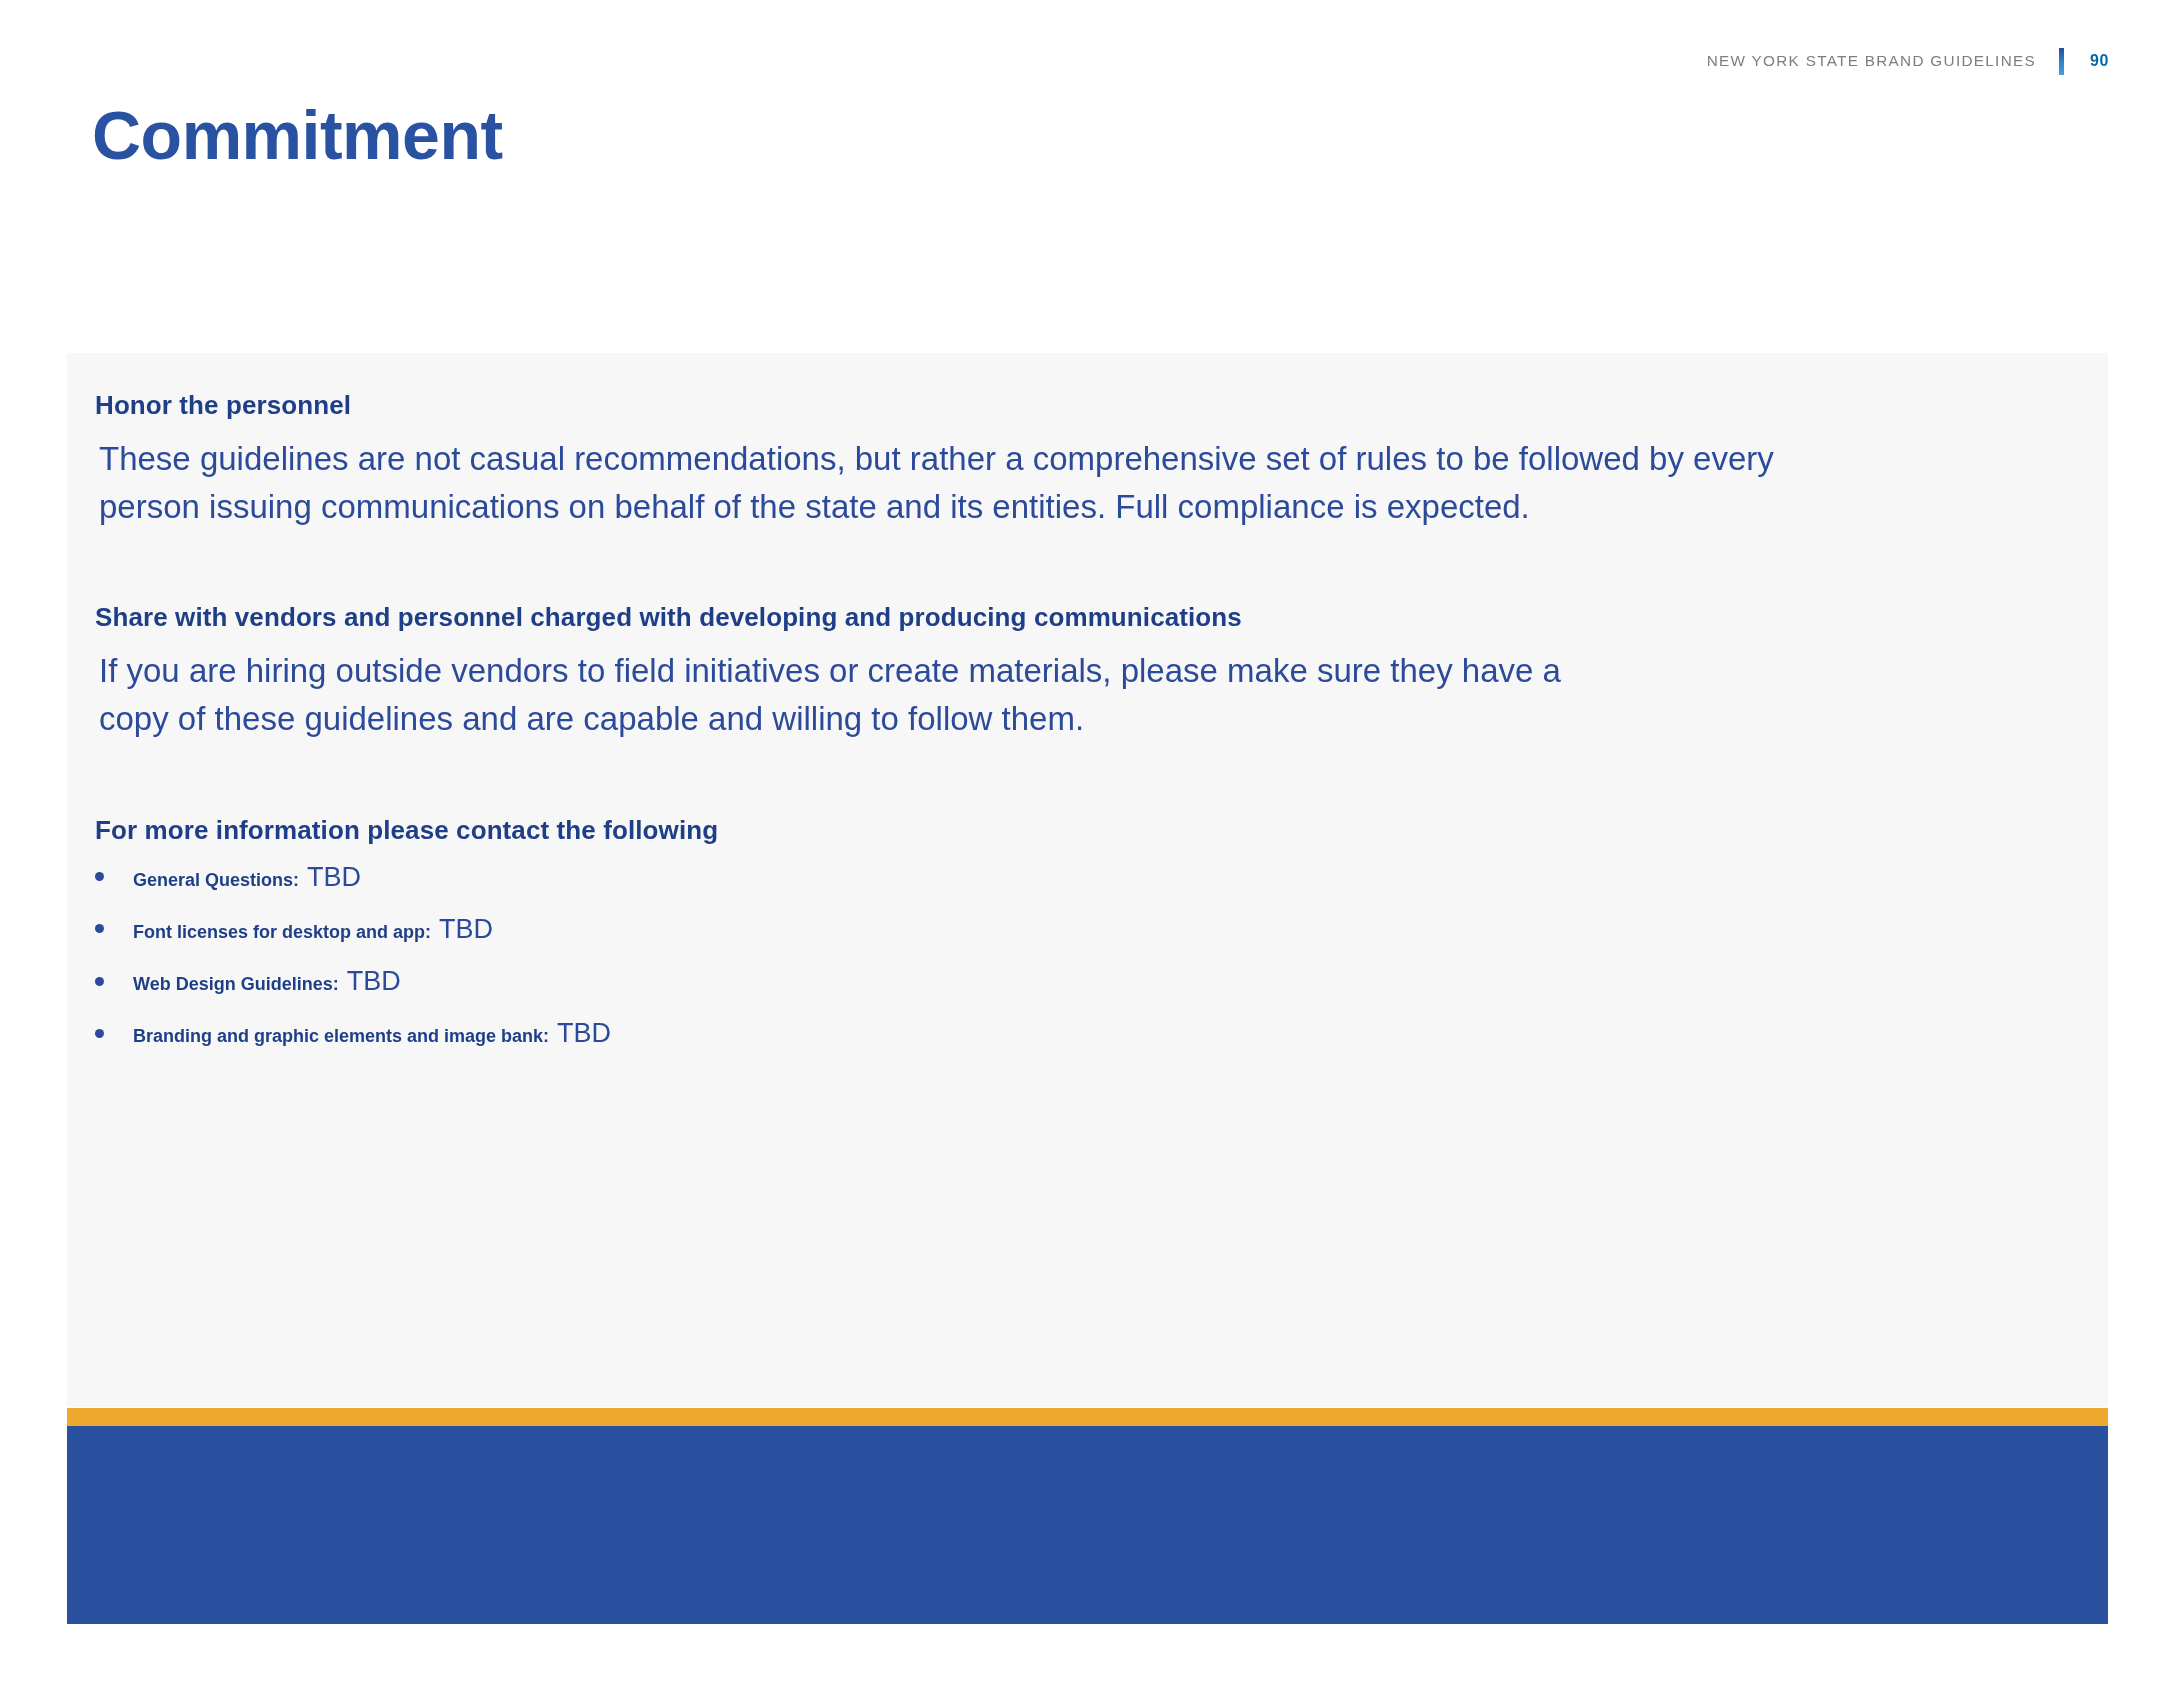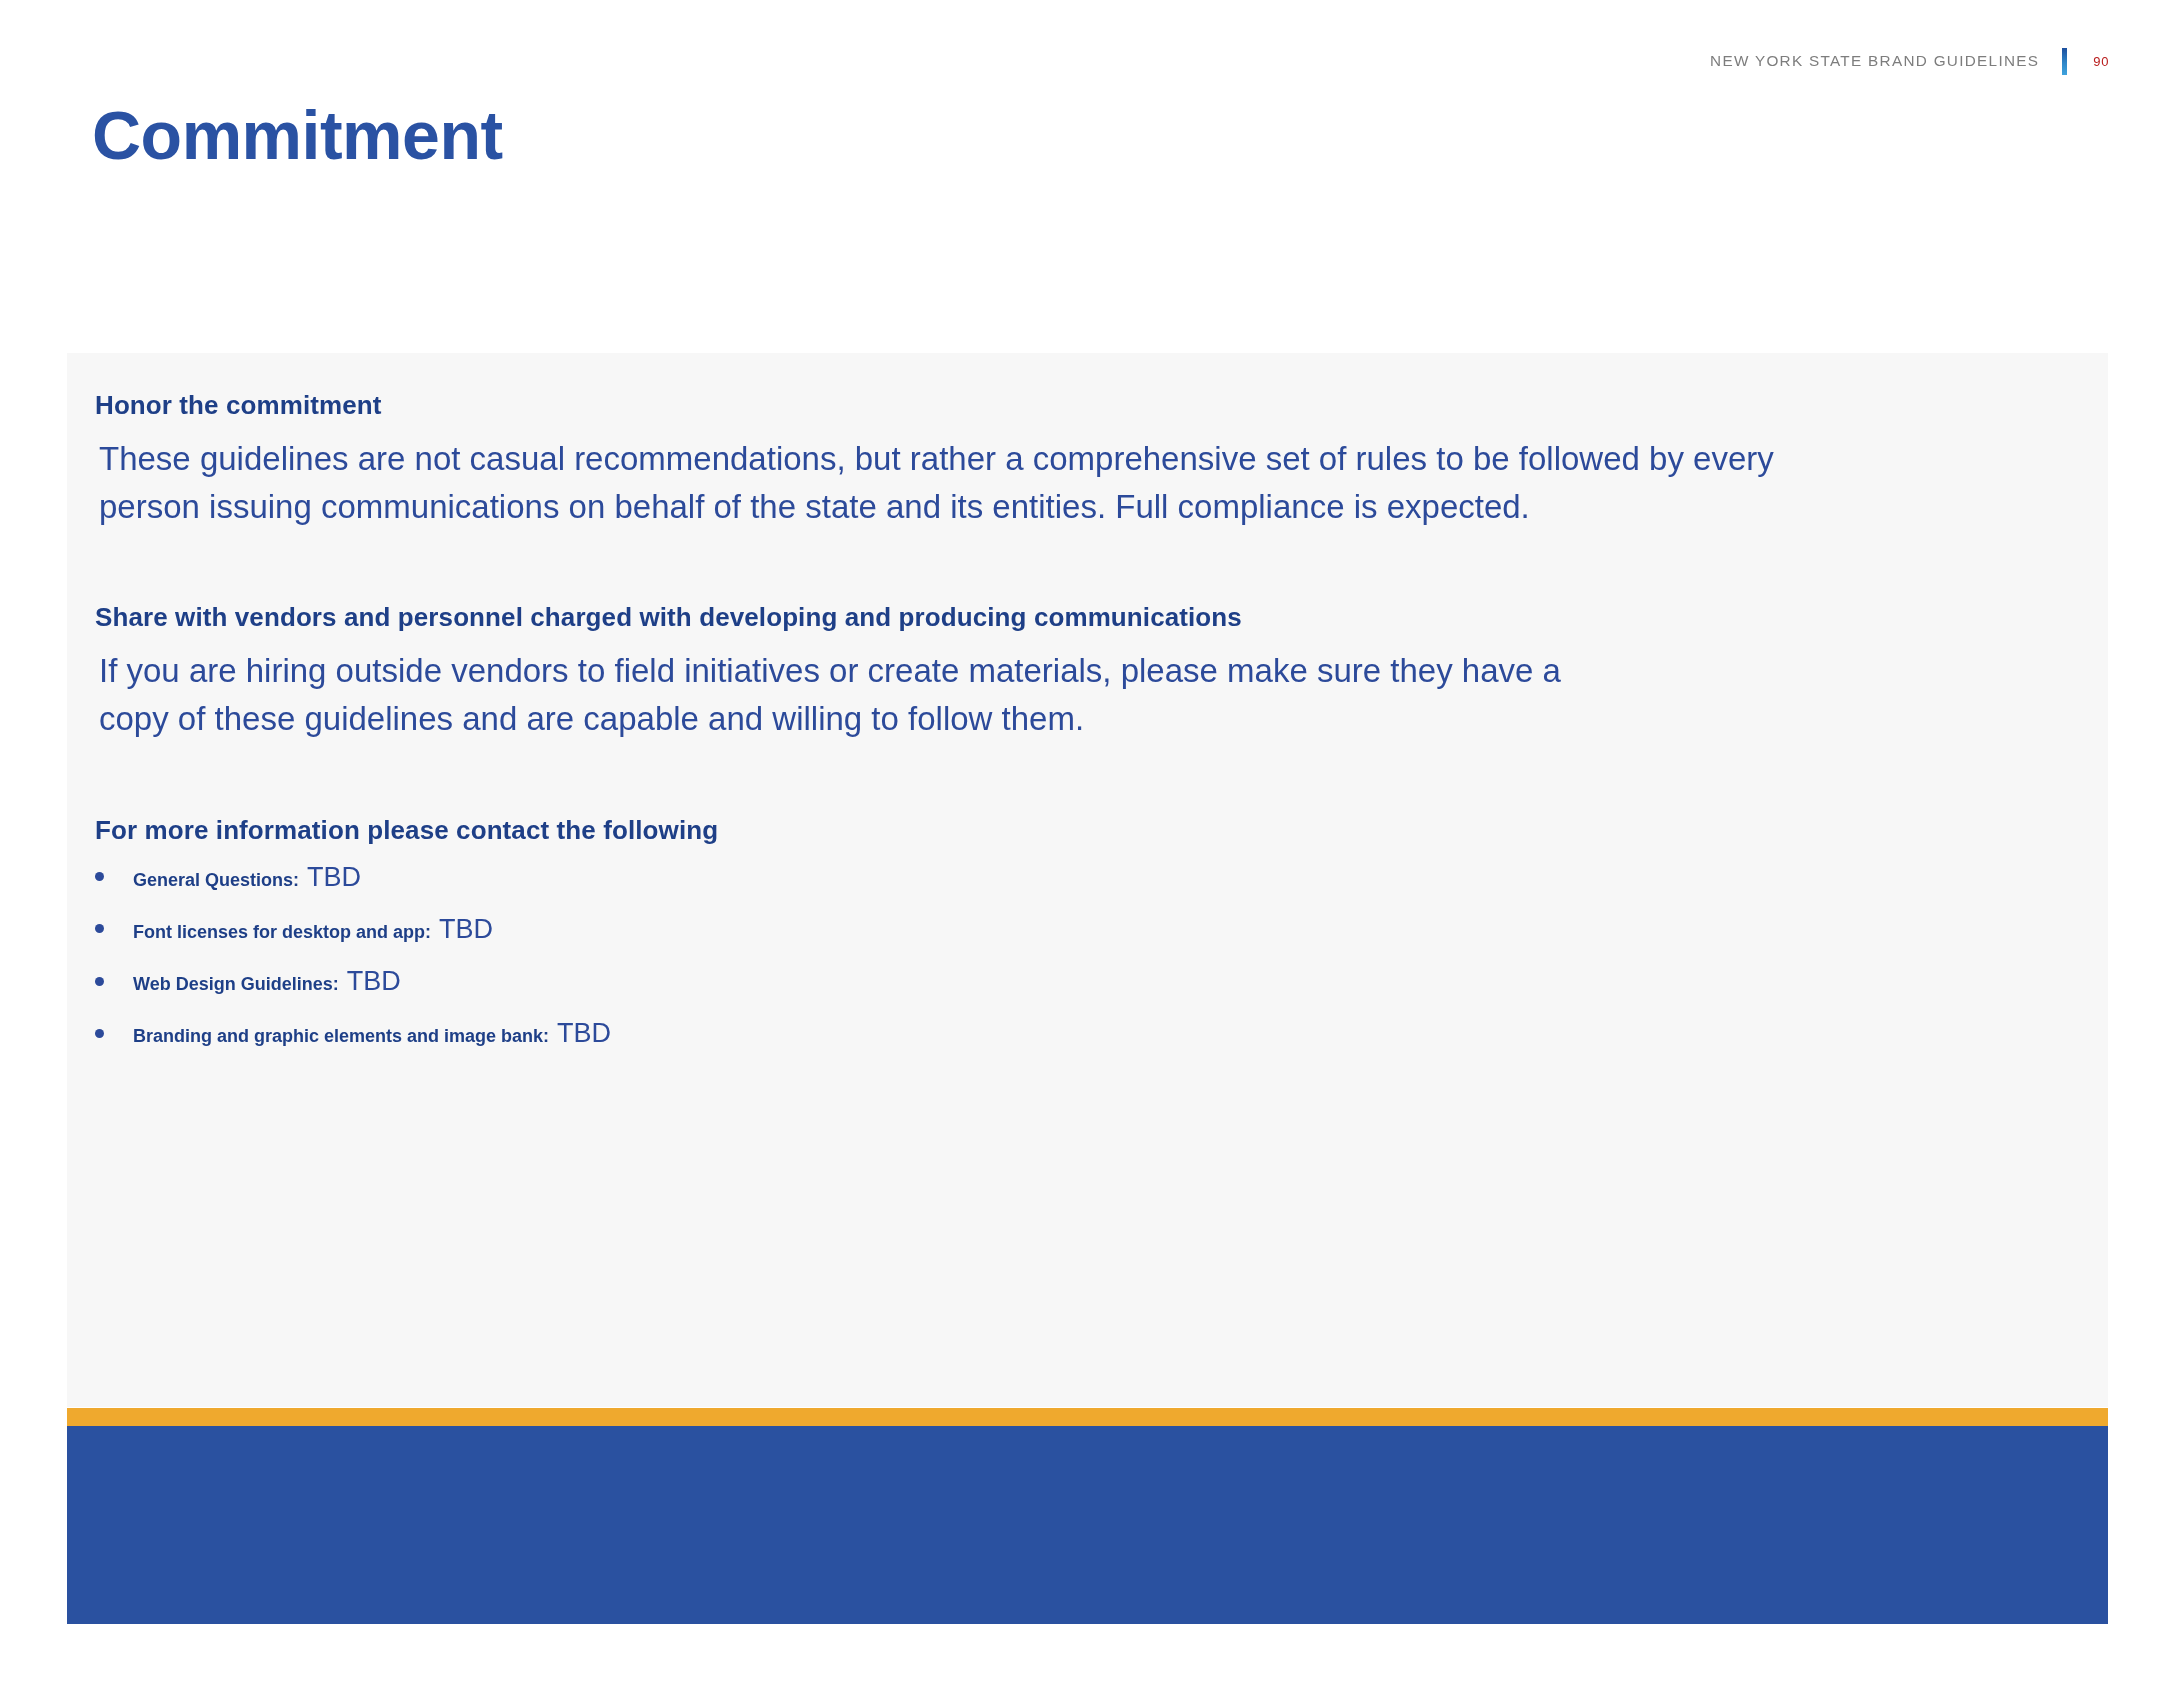--- a/index.html
+++ b/index.html
@@ -35,25 +35,25 @@
     font-weight: 400;
   }
   .header-rule {
     width: 5px;
     height: 27px;
     margin: 0 17px 0 14px;
     background: linear-gradient(180deg, #1d4f9e 0%, #2f86c8 55%, #3fa3dd 100%);
     flex: 0 0 auto;
   }
   .header-pageno {
-    font-size: 13px;
-    color: #b91c1c;
+    font-size: 16px;
+    color: #0369a1;
     letter-spacing: 0.6px;
     line-height: 1;
-    font-weight: 400;
+    font-weight: 700;
   }
 
   
   .section-title {
     position: absolute;
     left: 92px;
     top: 53px;
     font-size: 68px;
     font-weight: bold;
     line-height: 1.07;
@@ -167,21 +167,21 @@
 </div>
 
 <h1 class="section-title">
   <span class="line">Commitment</span>
 </h1>
 
 <section class="content-panel">
   <div class="panel-inner">
 
     <div class="block">
-      <div class="block-heading">Honor the commitment</div>
+      <div class="block-heading">Honor the personnel</div>
       <p class="block-para">
         <span class="pline">These guidelines are not casual recommendations, but rather a comprehensive set of rules to be followed by every</span>
         <span class="pline">person issuing communications on behalf of the state and its entities. Full compliance is expected.</span>
       </p>
     </div>
 
     <div class="gap-lg"></div>
 
     <div class="block">
       <div class="block-heading">Share with vendors and personnel charged with developing and producing communications</div>

